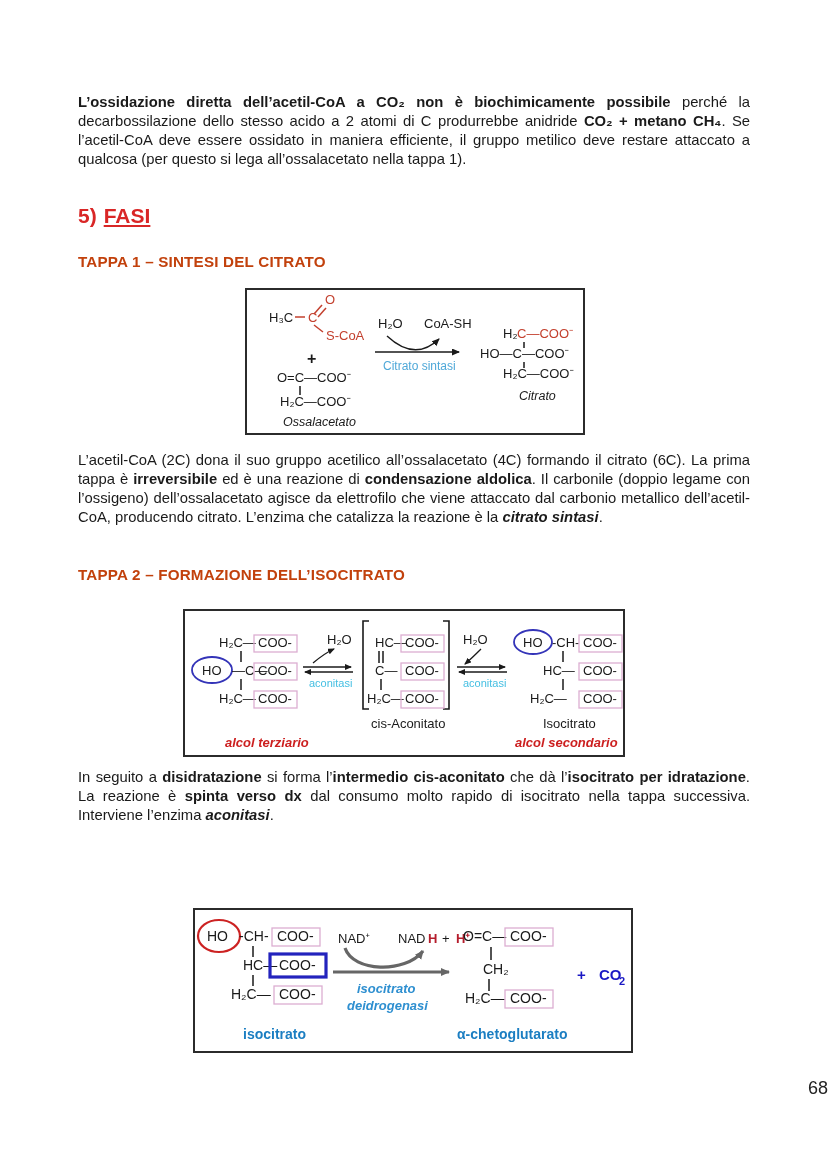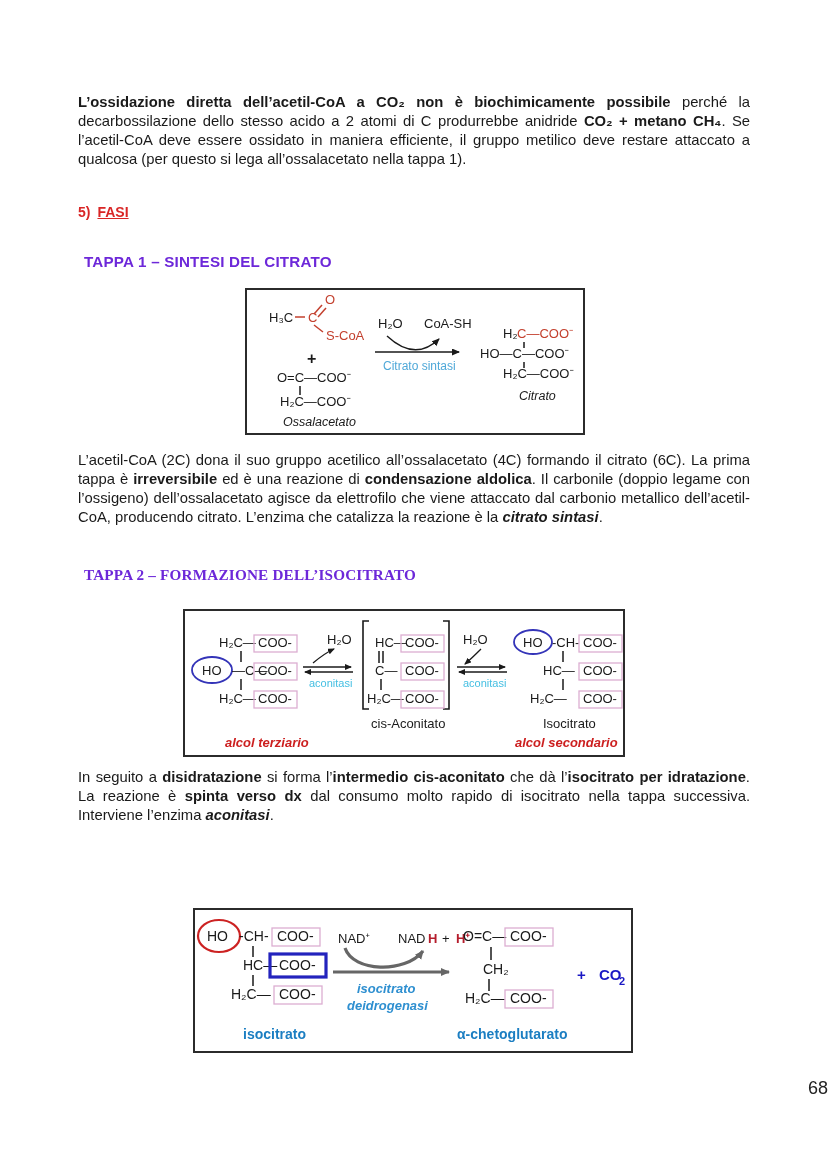--- a/index.html
+++ b/index.html
@@ -2,24 +2,24 @@
 <html><head>
 <meta charset="utf-8">
 <style>
   html,body{margin:0;padding:0;background:#ffffff;}
   .page{position:relative;width:828px;height:1171px;background:#fff;overflow:hidden;
         font-family:"Liberation Sans",sans-serif;color:#1a1a1a;}
   .para{position:absolute;left:78px;width:672px;text-align:justify;
         font-size:14.8px;line-height:19px;}
   .para span.b{font-weight:bold;}
   .para span.bi{font-weight:bold;font-style:italic;}
-  .section-heading{position:absolute;left:78px;top:204px;font-size:14px;font-weight:bold;color:#d92626;}
+  .section-heading{position:absolute;left:78px;top:204px;font-size:21px;font-weight:bold;color:#d92626;}
   .section-heading .num{margin-right:7px;}
   .section-heading .title{text-decoration:underline;}
-  .tappa{position:absolute;left:84px;font-size:15.2px;font-weight:bold;color:#6d28d9;letter-spacing:.2px;}
+  .tappa{position:absolute;left:78px;font-size:15.2px;font-weight:bold;color:#c2410c;letter-spacing:.2px;}
   .diagram{position:absolute;background:#fff;border:2px solid #2b2b2b;box-sizing:border-box;}
   .pagenum{position:absolute;top:1078px;left:0;width:100%;text-align:right;font-size:18px;color:#222;}
   svg text{font-family:"Liberation Sans",sans-serif;fill:#1a1a1a;}
   .chem{font-size:13px;}
   .chem14{font-size:14px;}
   .red{fill:#c3402e;}
   .crimson{fill:#b51d2c;font-weight:bold;}
   .lbl-i{font-size:12.5px;font-style:italic;}
   .enz1{fill:#4fa8d8;font-size:12px;}
   .enz2{fill:#45bfe2;font-size:11px;}
@@ -87,21 +87,21 @@
         <text class="chem" x="233" y="68">HO—C—COO⁻</text>
         <line class="bond" x1="277" y1="72" x2="277" y2="78"></line>
         <text class="chem" x="256" y="88">H₂C—COO⁻</text>
         <text class="lbl-i" x="272" y="110">Citrato</text>
       </g>
     </svg>
   </div>
 
   <div class="para" style="top:451px;"><span>L’acetil-CoA (2C) dona il suo gruppo acetilico all’ossalacetato (4C) formando il citrato (6C). La prima tappa è </span><span class="b">irreversibile</span><span> ed è una reazione di </span><span class="b">condensazione aldolica</span><span>. Il carbonile (doppio legame con l’ossigeno) dell’ossalacetato agisce da elettrofilo che viene attaccato dal carbonio metallico dell’acetil-CoA, producendo citrato. L’enzima che catalizza la reazione è la </span><span class="bi">citrato sintasi</span><span>.</span></div>
 
-  <div class="tappa" style="top:566px;font-family:Liberation Serif, serif;">TAPPA 2 – FORMAZIONE DELL’ISOCITRATO</div>
+  <div class="tappa" style="top:566px;">TAPPA 2 – FORMAZIONE DELL’ISOCITRATO</div>
 
   <div class="diagram" style="left:183px;top:609px;width:442px;height:148px;">
     <svg width="438" height="144" viewBox="0 0 438 144">
       <defs>
         <marker id="d2ah" markerWidth="10" markerHeight="10" refX="6" refY="3" orient="auto" markerUnits="userSpaceOnUse">
           <path d="M0,0 L7,3 L0,6 Z" fill="#1a1a1a"></path>
         </marker>
       </defs>
       <g>
         <text class="chem" x="34" y="36">H₂C—</text>

